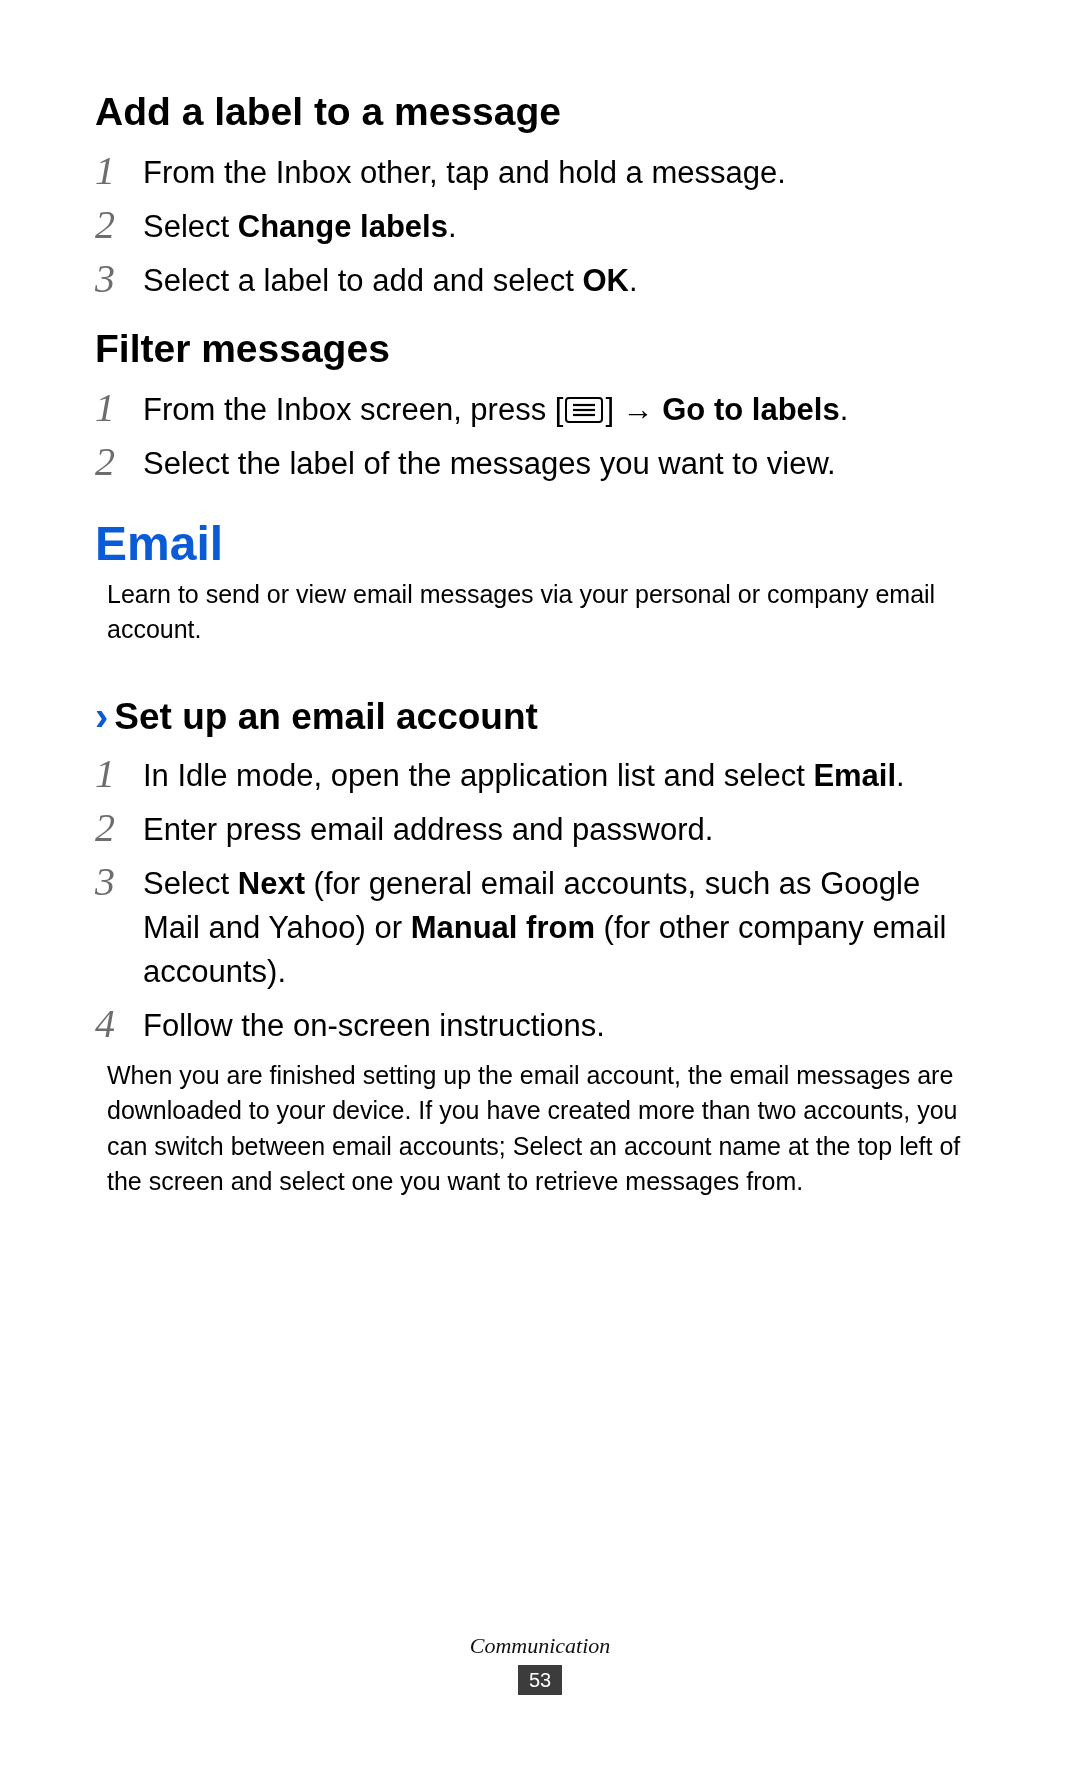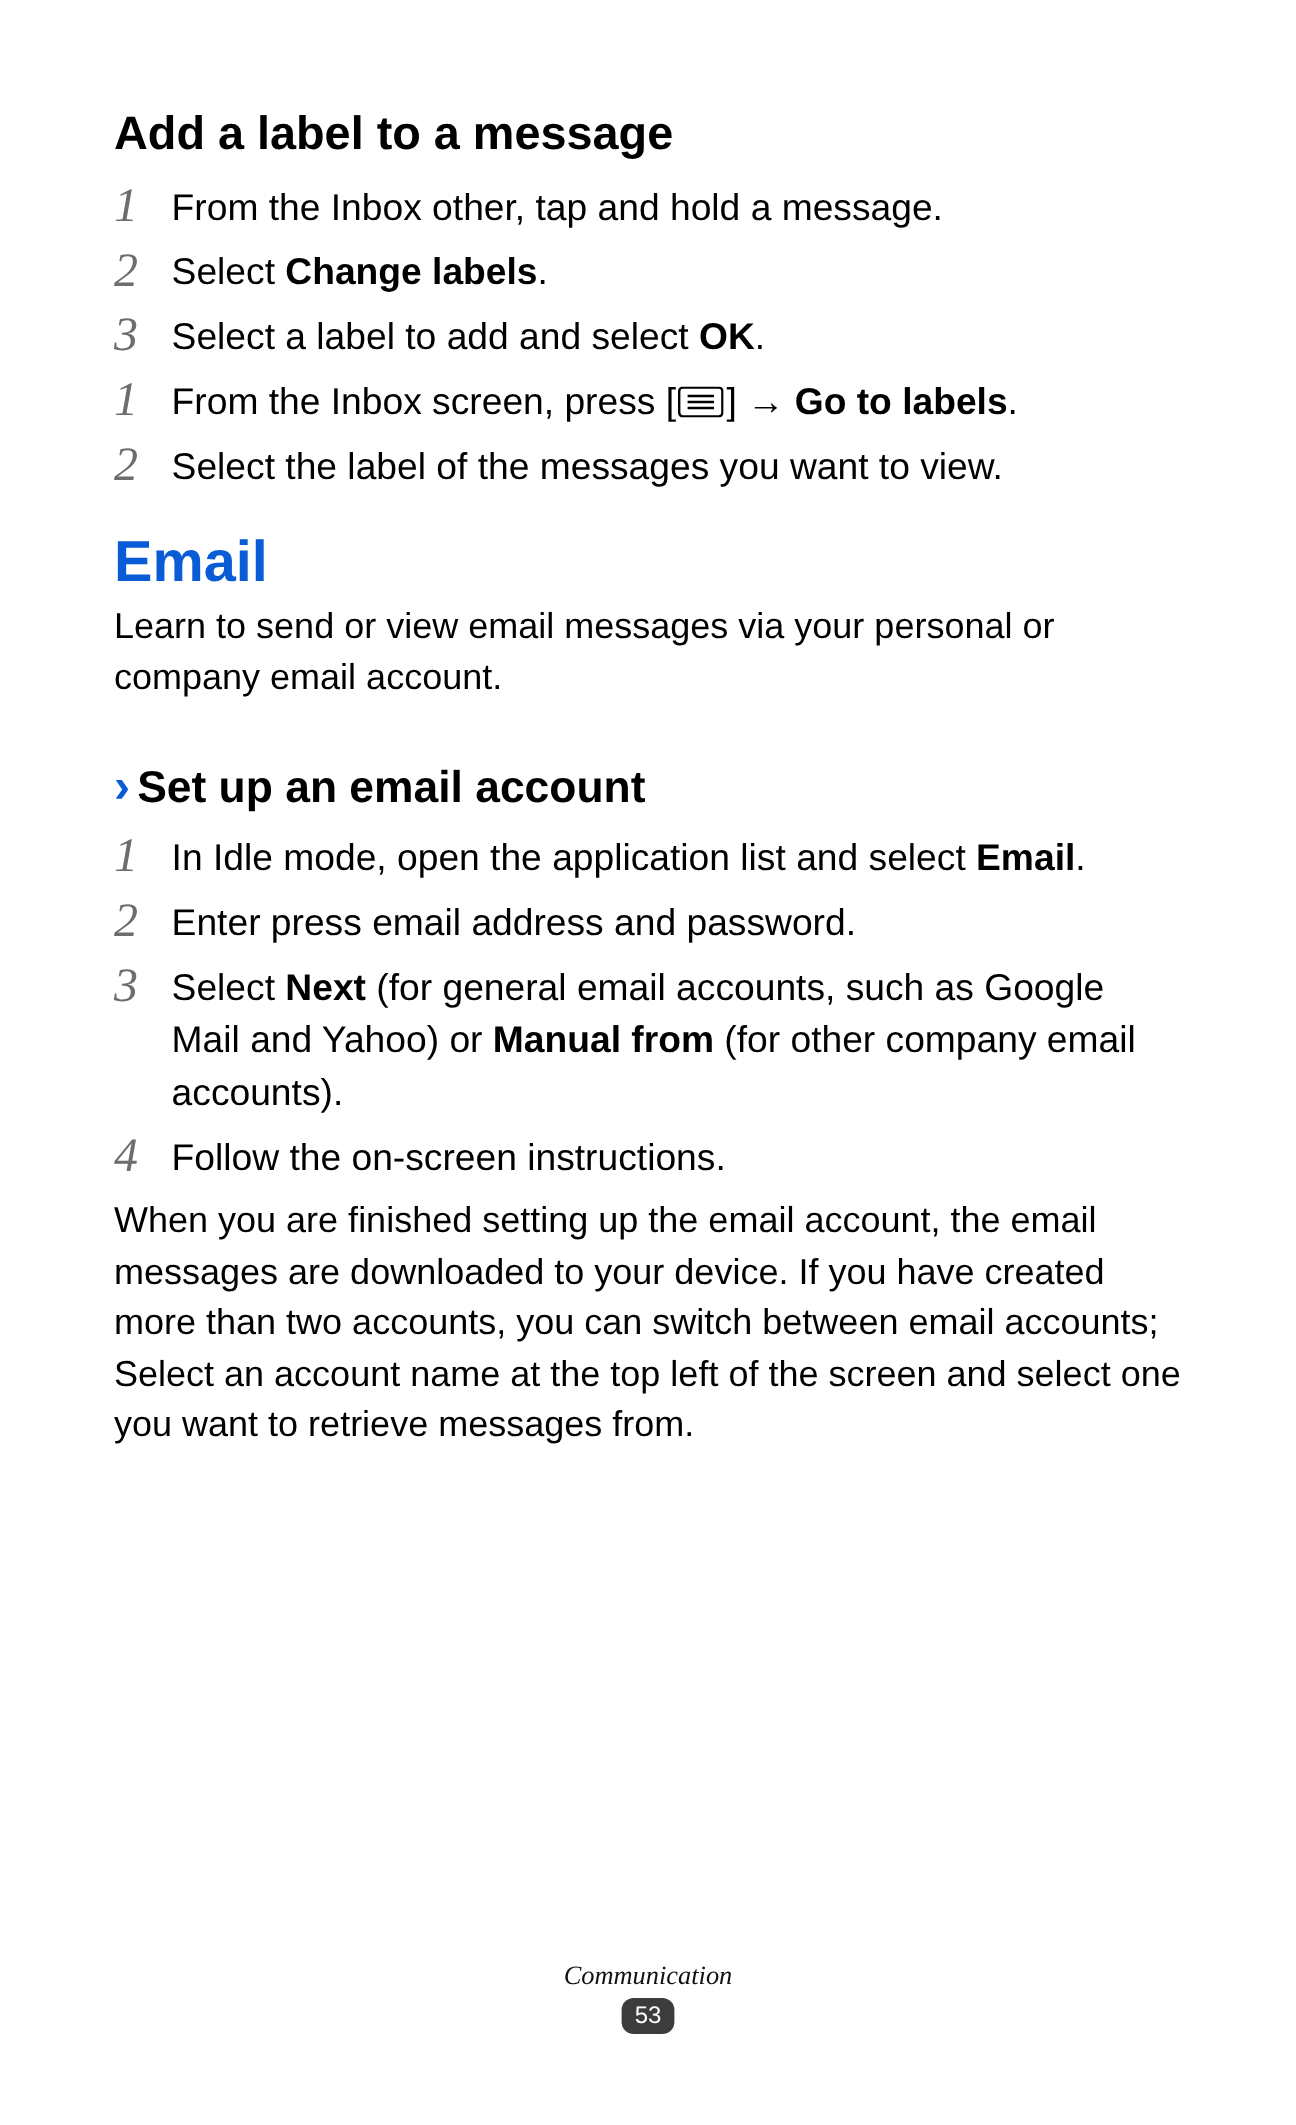--- a/index.html
+++ b/index.html
@@ -64,23 +64,23 @@
     width: 48px;
     flex-shrink: 0;
     line-height: 1.1;
     padding-top: 2px;
   }
   .li-body {
     flex: 1;
     padding-top: 4px;
   }
   .para {
-    font-size: 30px;
+    font-size: 25px;
     line-height: 1.42;
-    margin: 4px 0 0 0;
+    margin: 4px 0 0 12px;
   }
   .bold { font-weight: 700; }
   .menu-icon {
     display: inline-block;
     vertical-align: -3px;
     margin: 0 2px;
   }
   .menu-icon svg { display: block; }
   .footer {
     position: absolute;
@@ -94,21 +94,21 @@
     font-size: 22px;
     font-family: Georgia, "Times New Roman", serif;
     color: #111;
   }
   .page-badge {
     margin: 6px auto 0 auto;
     width: 44px;
     height: 30px;
     background: #3c3c3c;
     color: #fff;
-    border-radius: 10px;
+    border-radius: 0;
     font-size: 20px;
     font-weight: 400;
     display: flex;
     align-items: center;
     justify-content: center;
   }
 </style>
 </head>
 <body>
 
@@ -127,20 +127,21 @@
       </span>
     </li>
     <li>
       <span class="num">3</span>
       <span class="li-body">
         <span>Select a label to add and select </span><span class="bold">OK</span><span>.</span>
       </span>
     </li>
   </ol>
 
+  <h3 class="h-sub" style="margin-top:22px">Filter messages</h3>
   <ol class="ol">
     <li>
       <span class="num">1</span>
       <span class="li-body">
         <span>From the Inbox screen, press [</span><span class="menu-icon"><svg width="38" height="26" viewBox="0 0 38 26">
               <rect x="1" y="1" width="36" height="24" rx="3" ry="3" fill="none" stroke="#000" stroke-width="2"></rect>
               <line x1="8" y1="8" x2="30" y2="8" stroke="#000" stroke-width="2.2"></line>
               <line x1="8" y1="13" x2="30" y2="13" stroke="#000" stroke-width="2.2"></line>
               <line x1="8" y1="18" x2="30" y2="18" stroke="#000" stroke-width="2.2"></line>
             </svg></span><span>] → </span><span class="bold">Go to labels</span><span>.</span>

